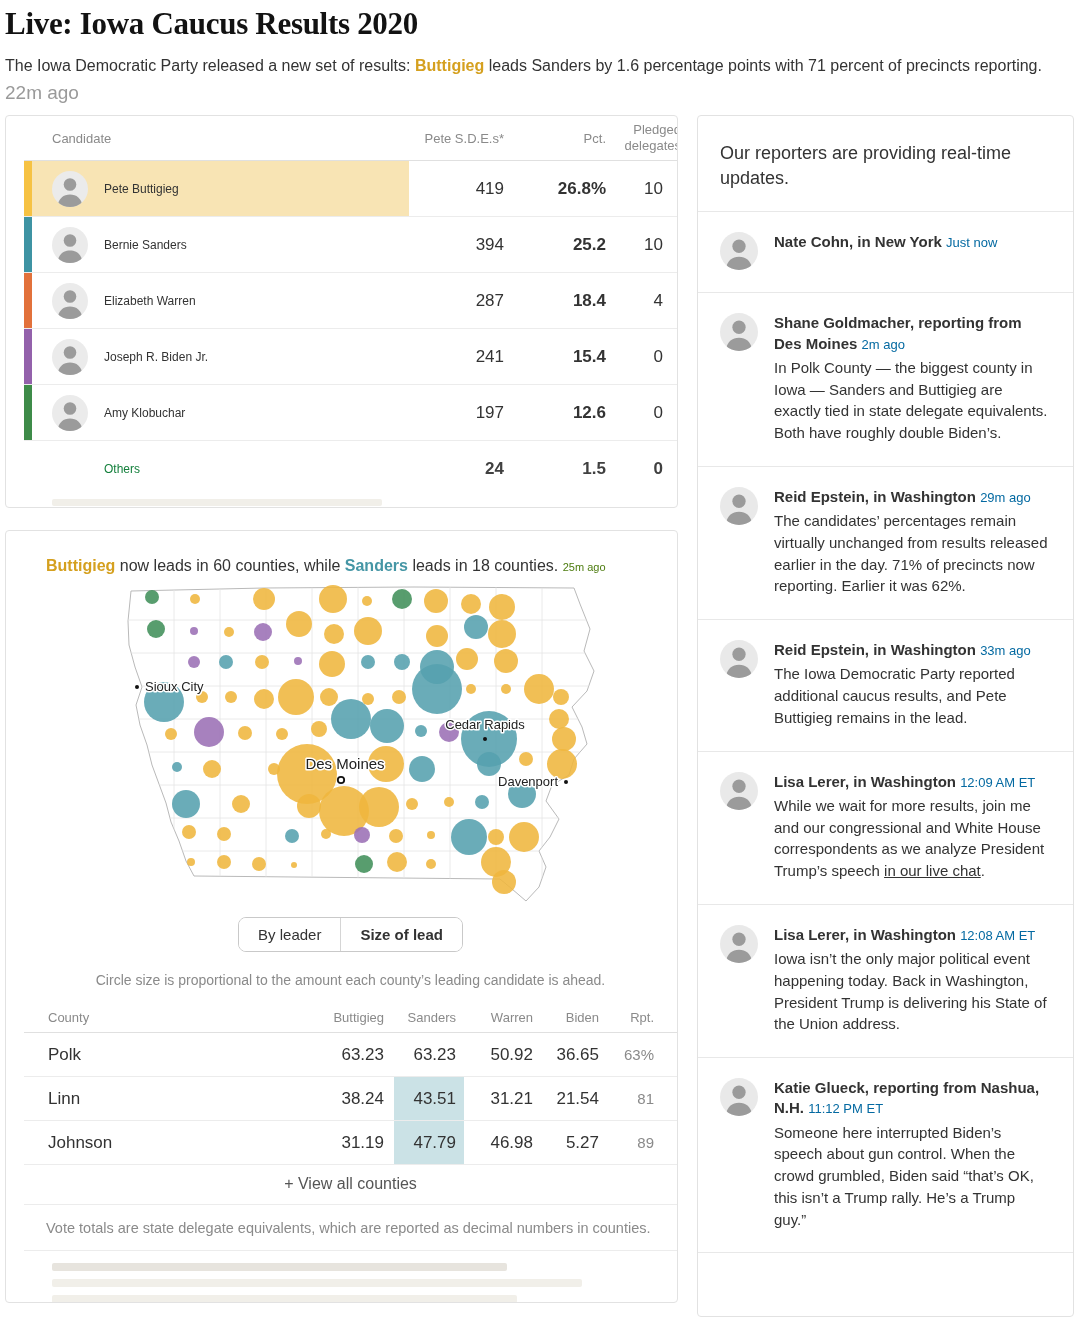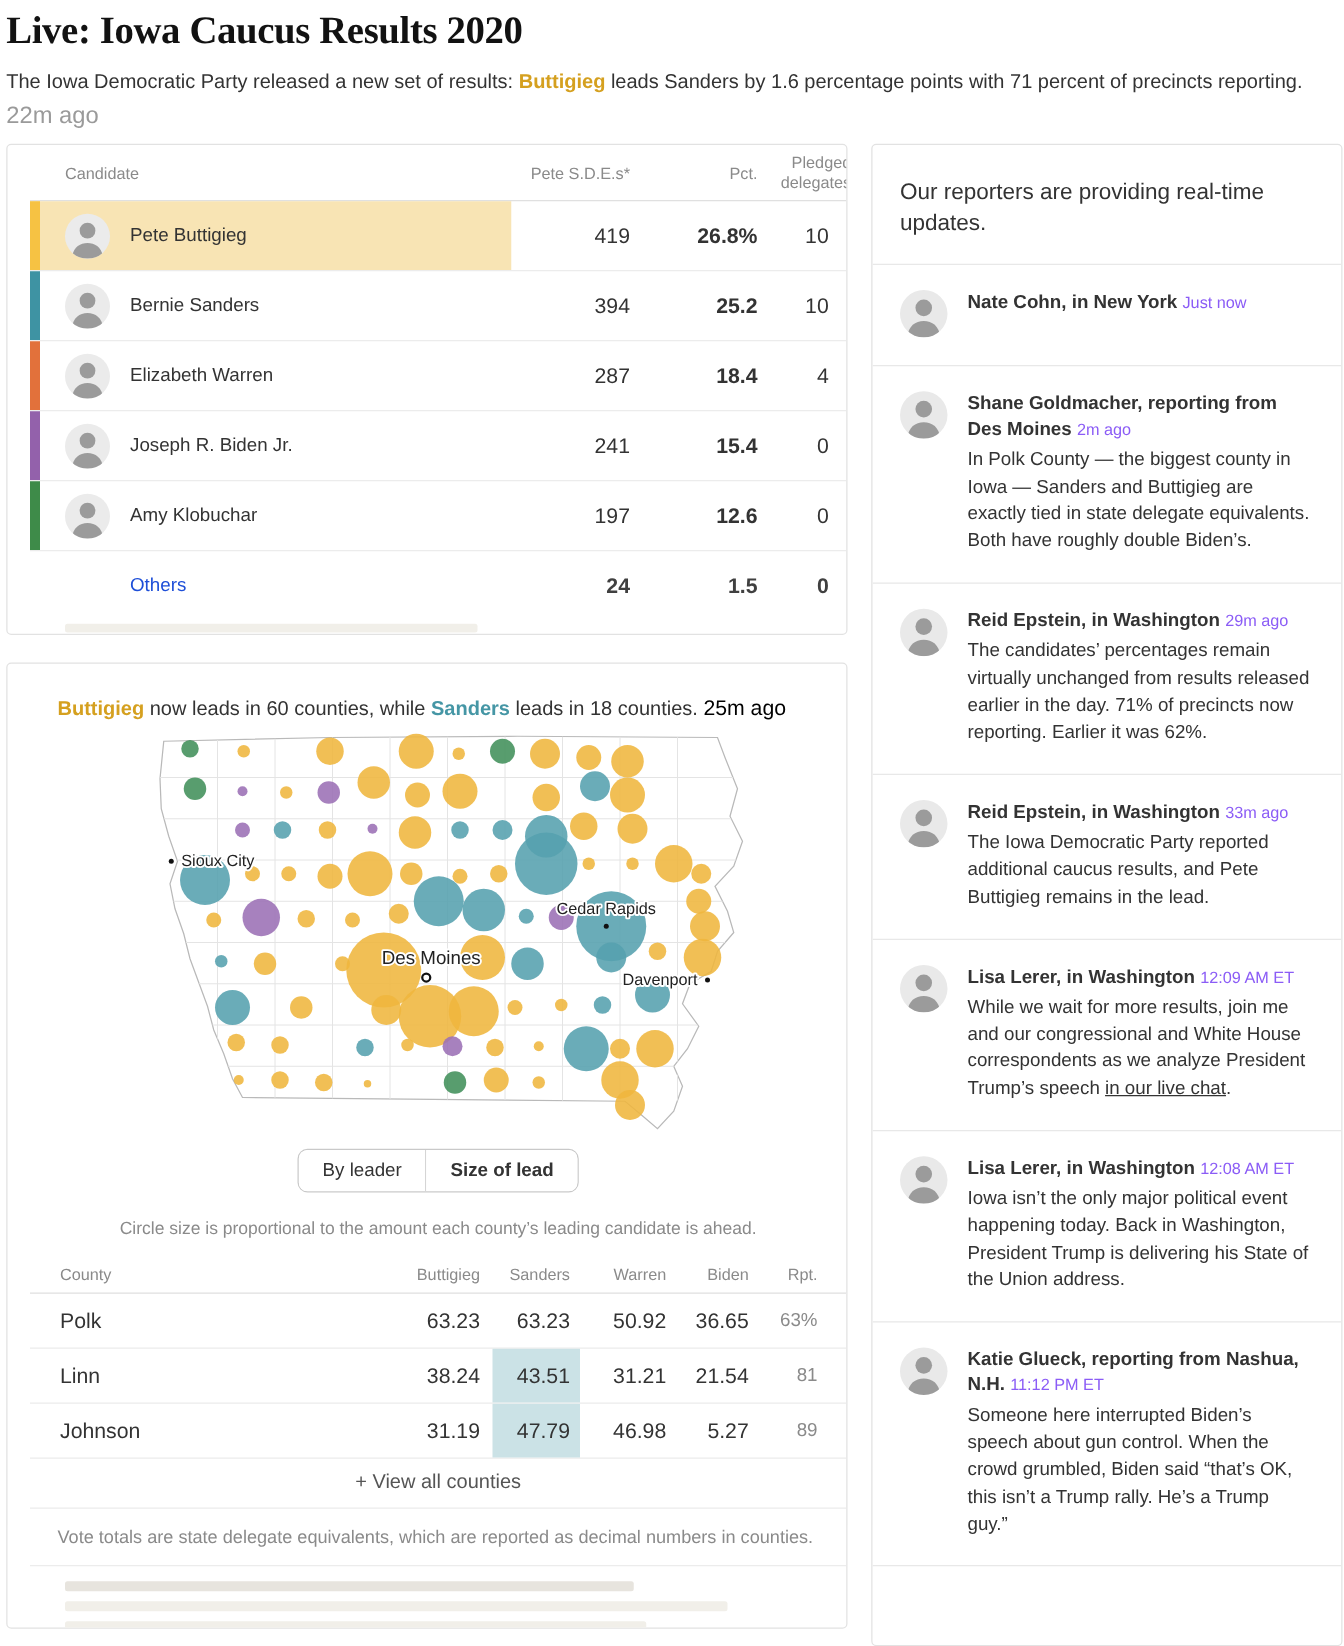--- a/index.html
+++ b/index.html
@@ -5,21 +5,21 @@
   html,body{margin:0;padding:0;background:#fff;}
   body{width:1075px;height:1317px;overflow:hidden;font-family:"Liberation Sans",sans-serif;color:#333;position:relative;}
   .page{position:relative;width:1075px;height:1317px;}
 
   
   header{position:absolute;left:5px;top:6px;width:1065px;}
   h1{margin:0;font-family:"Liberation Serif",serif;font-weight:bold;font-size:31px;color:#121212;letter-spacing:-0.3px;}
   .subtitle{margin:15px 0 0 0;font-size:16px;color:#333;}
   .t-gold{color:#D5A01F;font-weight:bold;}
   .t-teal{color:#4596A5;font-weight:bold;}
-  .t-time{color:#000000;font-size:17px;}
+  .t-time{color:#4d7c0f;font-size:11px;}
   .t-link{text-decoration:underline;cursor:pointer;}
   .timeago{margin-top:7px;font-size:19px;color:#9a9a9a;}
 
   
   .panel{position:absolute;background:#fff;border:1px solid #e2e2e2;border-radius:4px;box-sizing:border-box;padding-left:18px;}
   .results-panel{left:5px;top:115px;width:673px;height:393px;overflow:hidden;}
   .map-panel{left:5px;top:530px;width:673px;height:773px;overflow:hidden;}
   .sidebar{position:absolute;left:697px;top:115px;width:377px;height:1202px;border:1px solid #e2e2e2;border-radius:4px;box-sizing:border-box;background:#fff;overflow:hidden;}
 
   
@@ -29,22 +29,22 @@
   .rt-head .num{text-align:right;}
   .rt-head .c3{padding-right:16px;line-height:1.25;}
   .r-row{height:55px;border-bottom:1px solid #ececec;}
   .r-row:last-of-type{border-bottom:none;}
   .r-left{display:flex;align-items:center;height:55px;position:relative;}
   .r-row.hl .r-left{background:#F8E4B4;}
   .bar{width:8px;height:55px;flex:0 0 8px;background:transparent;}
   .avatar{width:36px;height:36px;border-radius:50%;background:#ebebeb;margin-left:20px;flex:0 0 36px;overflow:hidden;display:inline-block;}
   .avatar.ghost{background:transparent;}
   .avatar svg{display:block;width:36px;height:36px;}
-  .r-left .name{margin-left:16px;font-size:15px;color:#333;}
-  .r-row.muted .name{color:#1d4ed8;}
+  .r-left .name{margin-left:16px;font-size:12px;color:#333;}
+  .r-row.muted .name{color:#15803d;}
   .r-num{text-align:right;font-size:17px;color:#333;}
   .r-num.pct{font-weight:bold;}
   .r-num.del{padding-right:34px;}
   .r-row.muted .r-num{color:#404040;font-weight:bold;}
   .sk-area1{padding:3px 0 0 28px;}
   .sk{background:#f1efe9;height:7px;border-radius:2px;margin-bottom:5px;}
   .sk.d{background:#e7e4de;}
 
   
   .map-title{margin:26px 22px 0 22px;font-size:16px;color:#333;}
@@ -77,21 +77,21 @@
   .sk-area2 .sk{height:8px;margin-bottom:8px;}
 
   
   .sb-header{padding:25px 22px 20px 22px;font-size:18px;line-height:1.4;color:#333;border-bottom:1px solid #e8e8e8;}
   .update{border-bottom:1px solid #e8e8e8;padding:20px 22px 22px 22px;display:flex;}
   .update:last-child{border-bottom:none;}
   .u-avatar{width:38px;height:38px;border-radius:50%;background:#e9e9e9;flex:0 0 38px;overflow:hidden;}
   .u-avatar svg{display:block;width:38px;height:38px;}
   .u-content{margin-left:16px;min-width:0;}
   .u-name{font-size:15px;font-weight:bold;color:#333;line-height:1.35;}
-  .u-time{font-weight:normal;color:#8b5cf6;font-size:13px;}
+  .u-time{font-weight:normal;color:#0369a1;font-size:13px;}
   .u-body{margin-top:3px;font-size:15px;line-height:1.45;color:#333;}
 </style>
 </head>
 <body>
 
 <div class="page">
 
   <header>
     <h1>Live: Iowa Caucus Results 2020</h1>
     <p class="subtitle"><span>The Iowa Democratic Party released a new set of results: </span><span class="t-gold">Buttigieg</span><span> leads Sanders by 1.6 percentage points with 71 percent of precincts reporting.</span></p>

